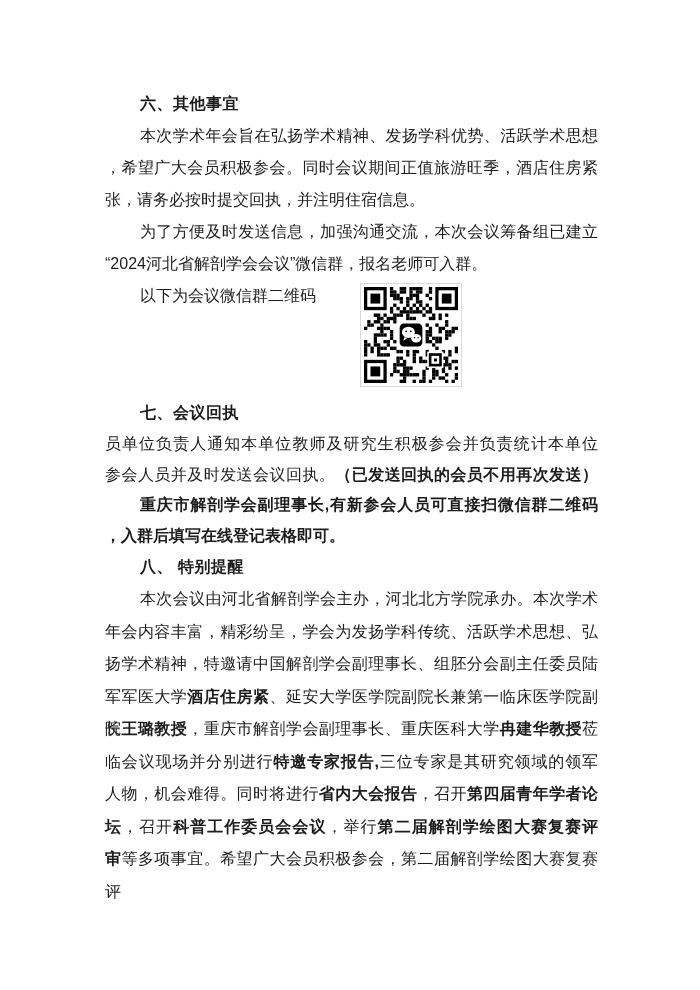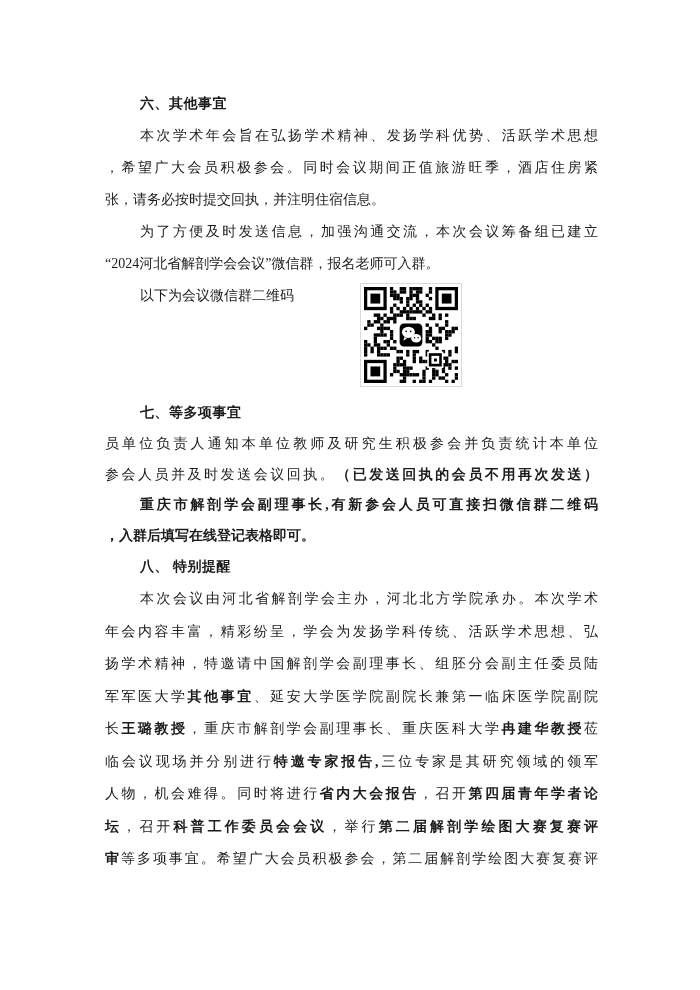--- a/index.html
+++ b/index.html
@@ -2,23 +2,23 @@
 <html><head>
 <meta charset="utf-8">
 <style>
   html,body{margin:0;padding:0;background:#ffffff;}
   .page{
     position:relative;
     width:700px;height:990px;
     background:#ffffff;
     box-sizing:border-box;
     padding:88px 102px 0 105px;
-    font-family:Liberation Serif, serif;
+    font-family:Liberation Sans, sans-serif;
     color:#1c1c1c;
-    font-size:14px;
+    font-size:16px;
     overflow:hidden;
   }
   .sec{display:block;}
   .heading{
     font-weight:700;
     padding-left:35px;
     line-height:32px;height:32px;
     letter-spacing:0.5px;
   }
   .line{
@@ -321,32 +321,32 @@
                 <path d="M12.5 15.1 L12.1 16.2 L13.3 15.5 Z" fill="#ffffff"></path>
                 <circle cx="13" cy="13.4" r="0.27" fill="#000000"></circle>
                 <circle cx="14.4" cy="13.4" r="0.27" fill="#000000"></circle>
                 <circle cx="15.6" cy="15.3" r="0.22" fill="#000000"></circle>
                 <circle cx="16.7" cy="15.3" r="0.22" fill="#000000"></circle>
               </g>
             </svg>
           </div></div>
       </section>
       <section class="sec sec-1">
-        <div class="heading">七、等多项事宜</div>
+        <div class="heading">七、会议回执</div>
         <div class="line justify"><span>员单位负责人通知本单位教师及研究生积极参会并负责统计本单位</span></div>
         <div class="line justify"><span>参会人员并及时发送会议回执。</span><b>（已发送回执的会员不用再次发送）</b></div>
         <div class="line indent justify"><b>重庆市解剖学会副理事长,有新参会人员可直接扫微信群二维码</b></div>
         <div class="line"><b>，入群后填写在线登记表格即可。</b></div>
       </section>
       <section class="sec sec-2">
         <div class="heading">八、 特别提醒</div>
         <div class="line indent justify"><span>本次会议由河北省解剖学会主办，河北北方学院承办。本次学术</span></div>
         <div class="line justify"><span>年会内容丰富，精彩纷呈，学会为发扬学科传统、活跃学术思想、弘</span></div>
         <div class="line justify"><span>扬学术精神，特邀请中国解剖学会副理事长、组胚分会副主任委员陆</span></div>
-        <div class="line justify"><span>军军医大学</span><b>其他事宜</b><span>、延安大学医学院副院长兼第一临床医学院副院</span></div>
+        <div class="line justify"><span>军军医大学</span><b>酒店住房紧</b><span>、延安大学医学院副院长兼第一临床医学院副院</span></div>
         <div class="line justify"><span>长</span><b>王璐教授</b><span>，重庆市解剖学会副理事长、重庆医科大学</span><b>冉建华教授</b><span>莅</span></div>
         <div class="line justify"><span>临会议现场并分别进行</span><b>特邀专家报告,</b><span>三位专家是其研究领域的领军</span></div>
         <div class="line justify"><span>人物，机会难得。同时将进行</span><b>省内大会报告</b><span>，召开</span><b>第四届青年学者论</b></div>
         <div class="line justify"><b>坛</b><span>，召开</span><b>科普工作委员会会议</b><span>，举行</span><b>第二届解剖学绘图大赛复赛评</b></div>
         <div class="line justify"><b>审</b><span>等多项事宜。希望广大会员积极参会，第二届解剖学绘图大赛复赛评</span></div>
       </section>
     </div>
 </div>
 
 </body></html>

